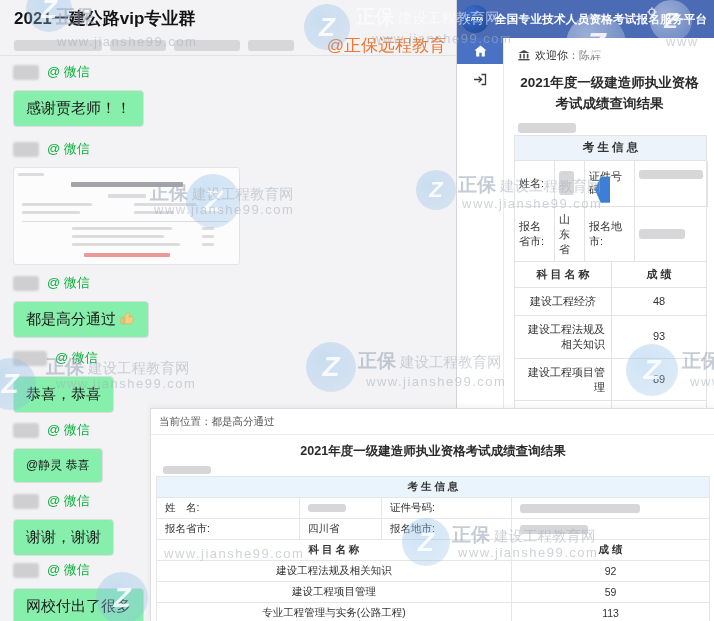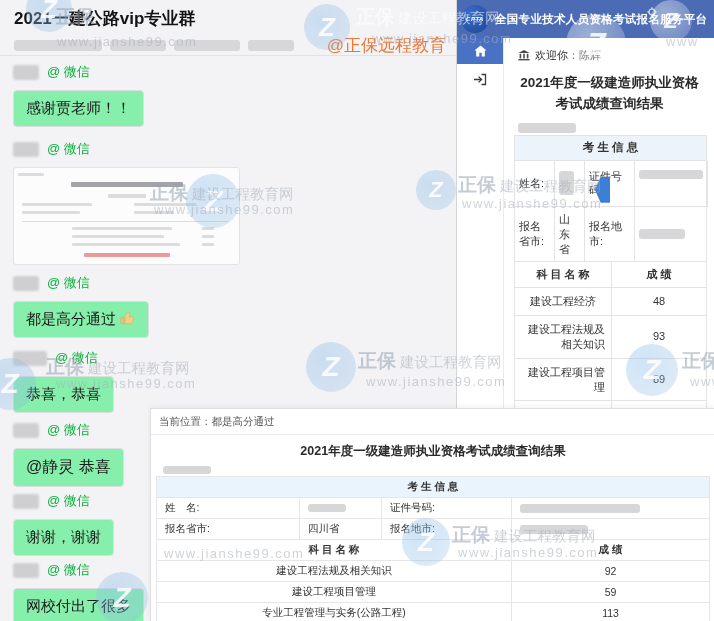--- a/index.html
+++ b/index.html
@@ -143,21 +143,21 @@
       <span class="name-suffix">@ 微信</span>
       </div>
     <div class="bubble">恭喜，恭喜</div>
   </div>
 
   <div class="msg" style="top:422px">
     <div class="name-row">
         <span class="avatar"></span>
       <span class="name-suffix">@ 微信</span>
       </div>
-    <div class="bubble" style="font-size:16px;">@静灵 恭喜</div>
+    <div class="bubble" style="font-size:12px;">@静灵 恭喜</div>
   </div>
 
   <div class="msg" style="top:493px">
     <div class="name-row">
         <span class="avatar"></span>
       <span class="name-suffix">@ 微信</span>
       </div>
     <div class="bubble">谢谢，谢谢</div>
   </div>
 

